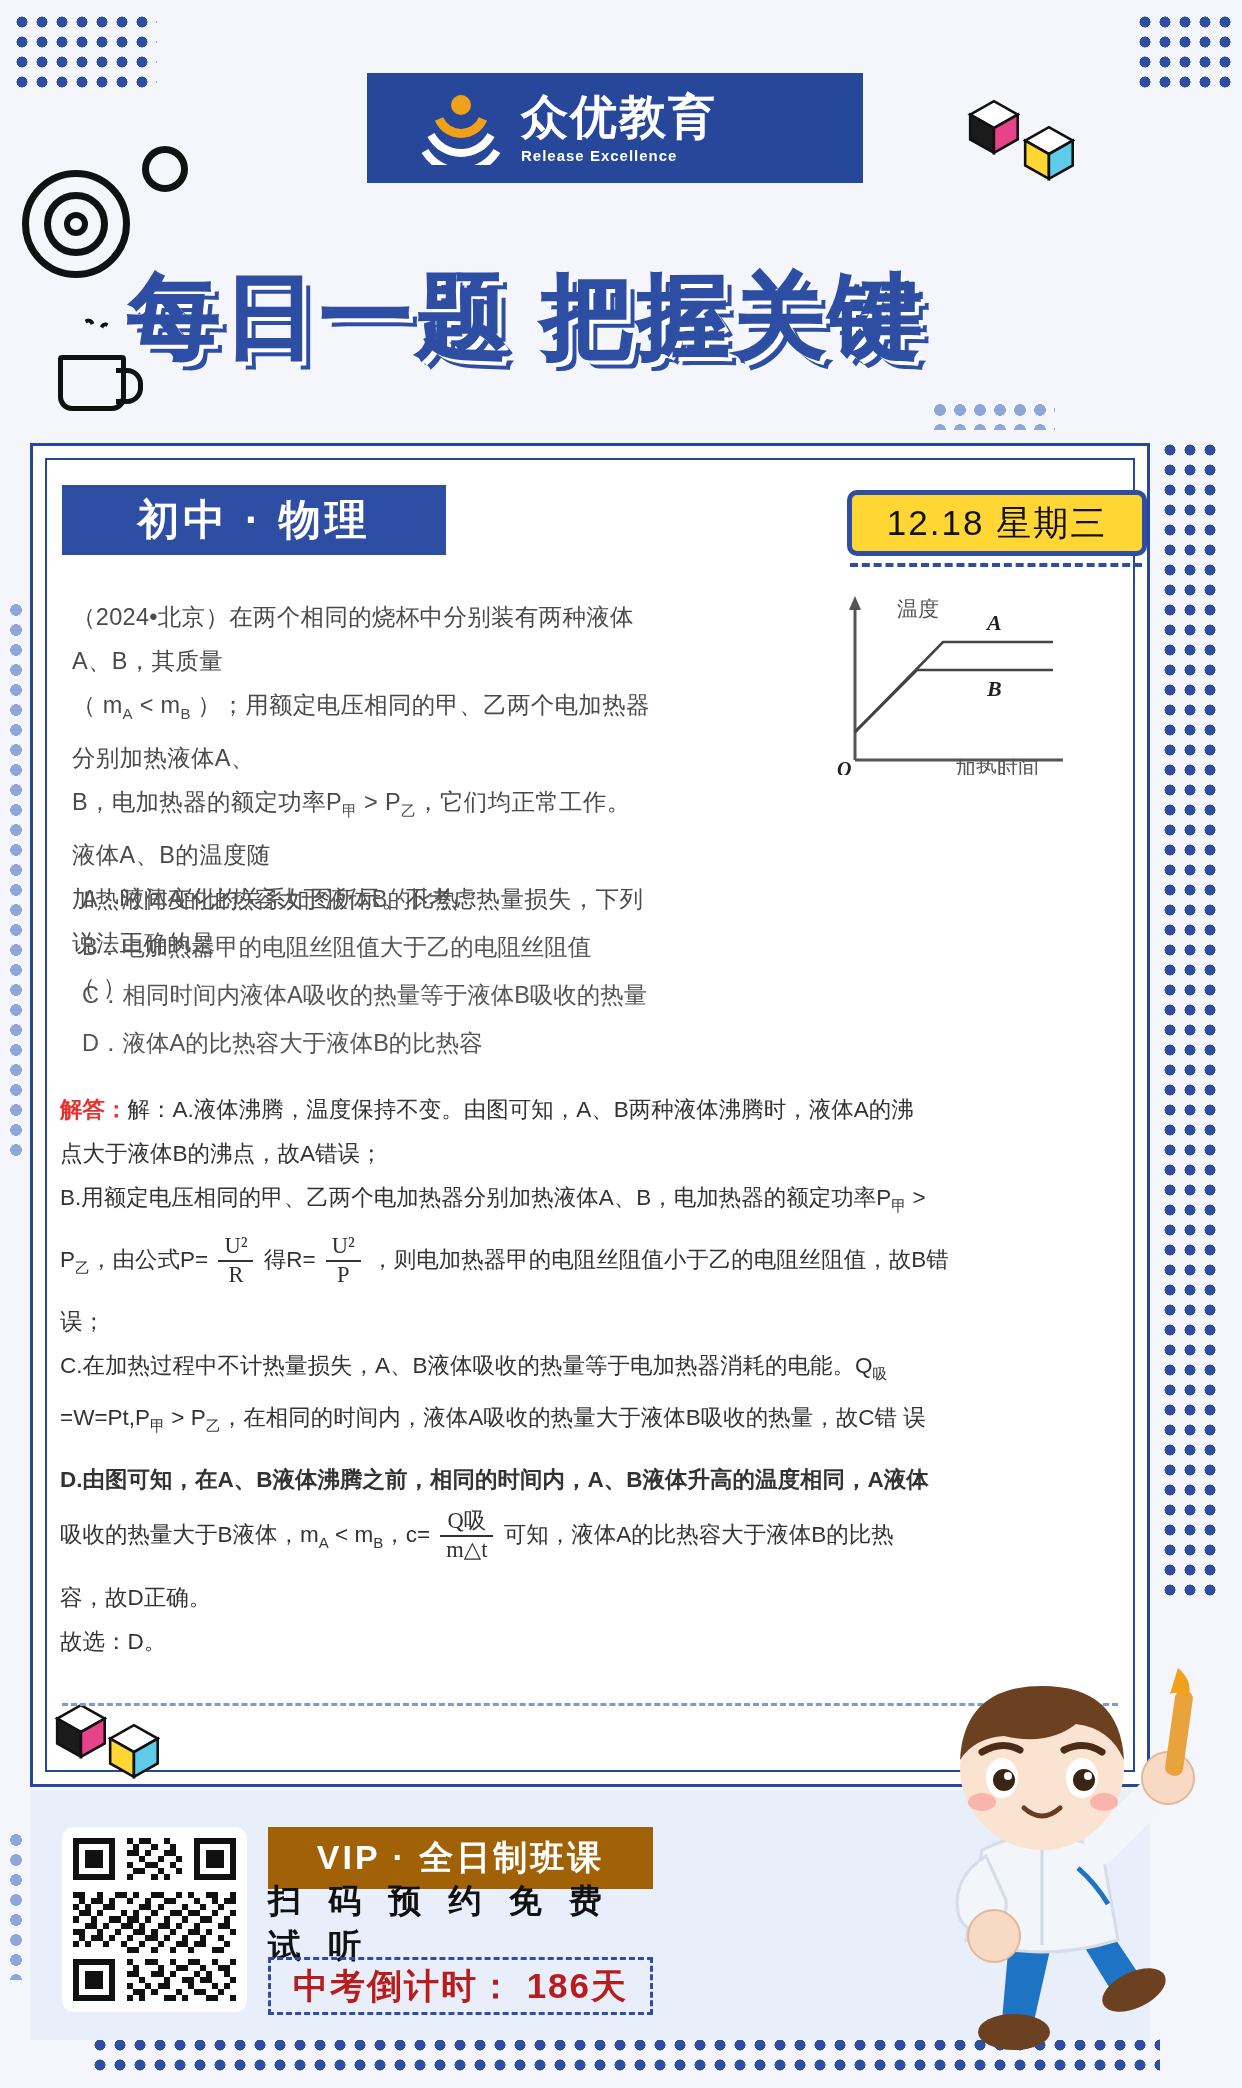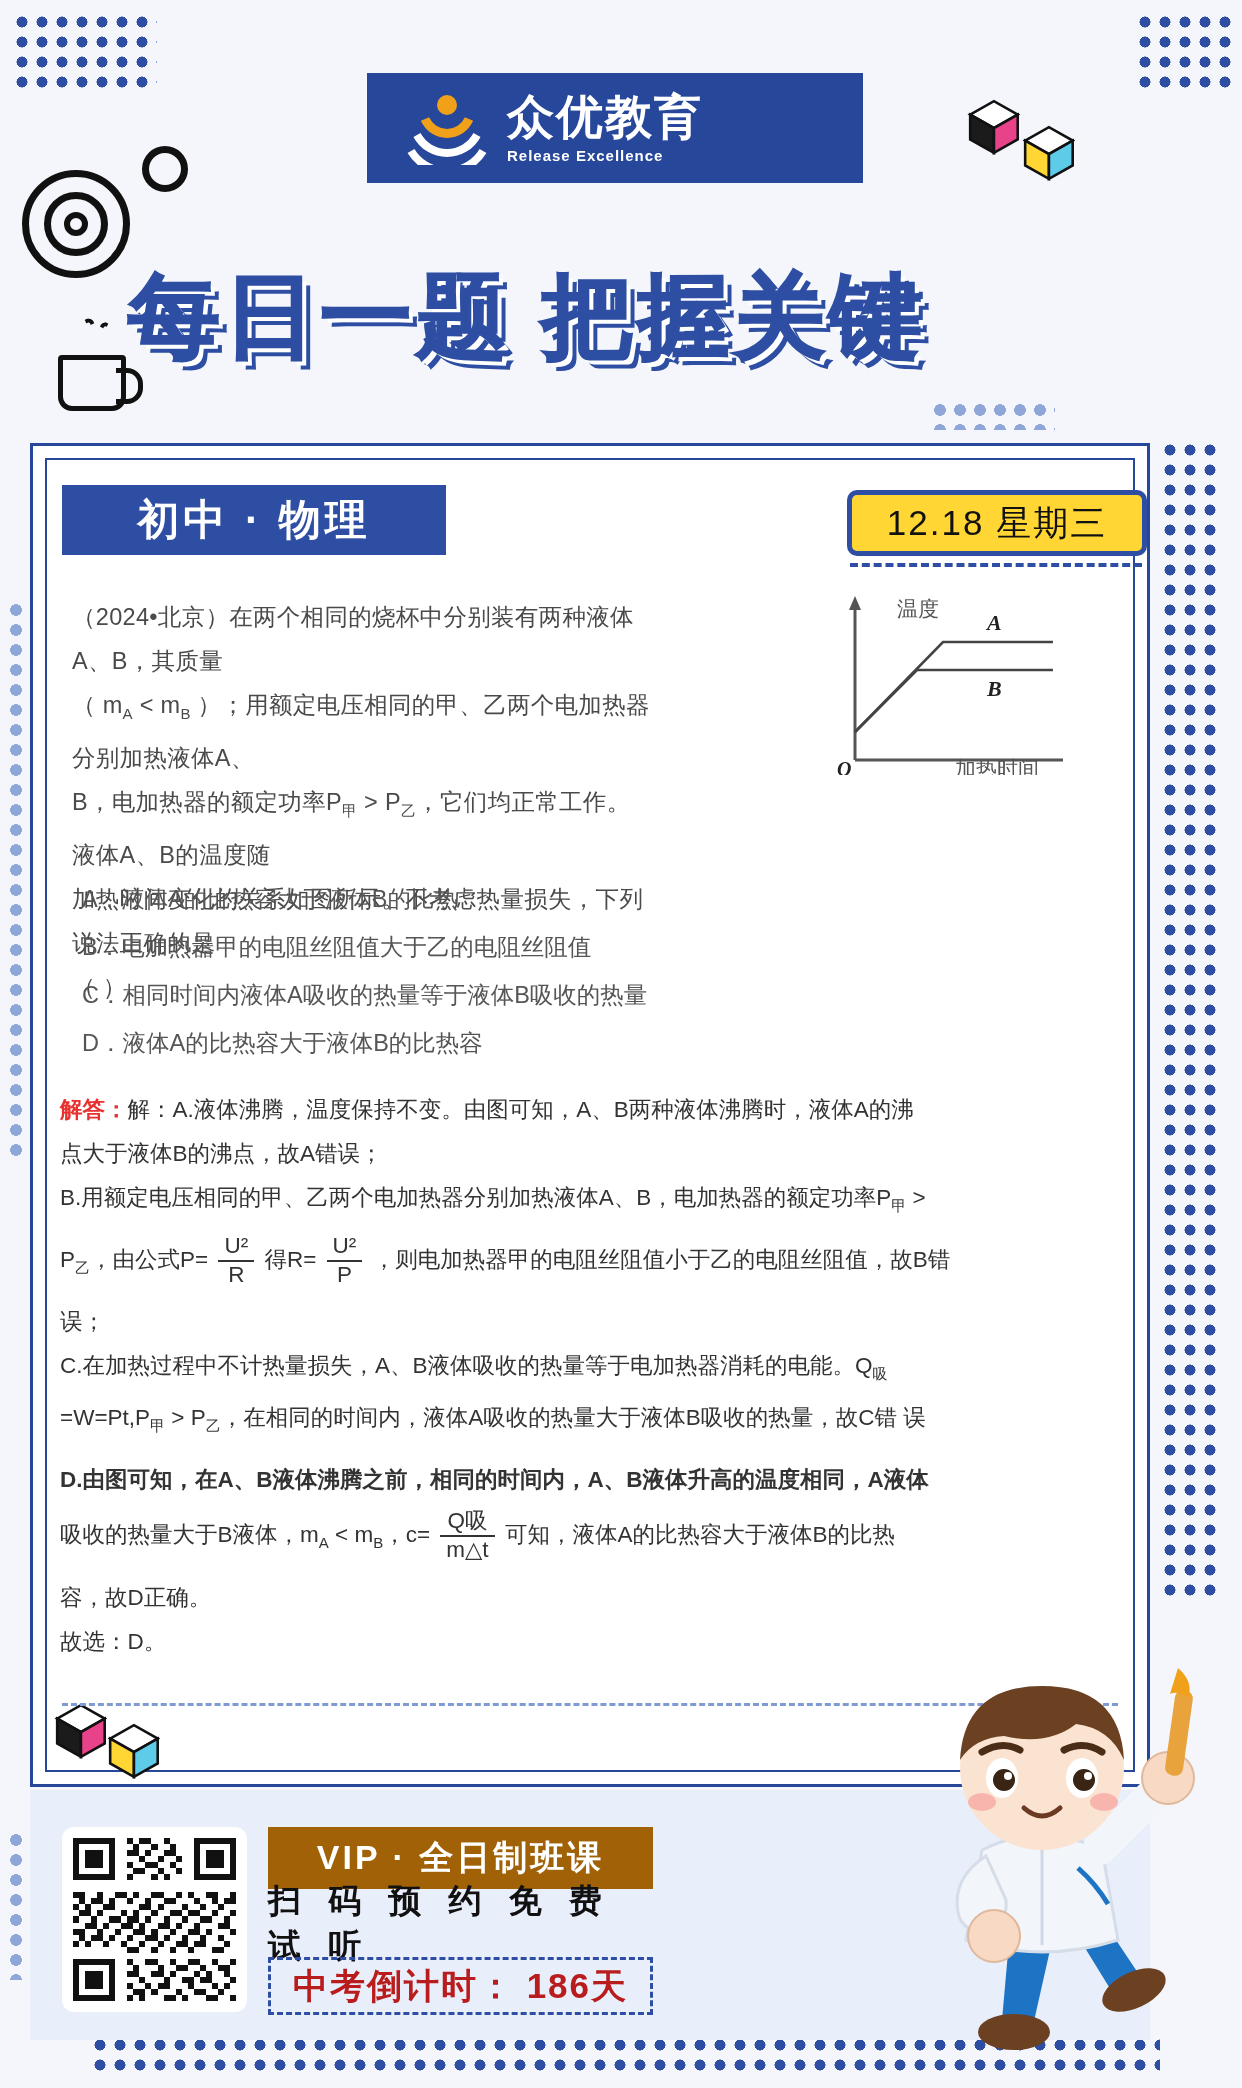--- a/index.html
+++ b/index.html
@@ -17,21 +17,21 @@
     background-image: radial-gradient(#2d4ea2 38%, transparent 40%);
     background-size: 20px 20px;
     pointer-events: none;
   }
   .dots.light { background-image: radial-gradient(#8fa7d8 40%, transparent 42%); }
 
   
   .logo-banner {
     position: absolute; left: 367px; top: 73px; width: 496px; height: 110px;
     background: #27479b; display: flex; align-items: center; gap: 18px;
-    padding-left: 38px;
+    padding-left: 52px;
     box-shadow: 8px 8px 0 0 rgba(0,0,0,0.0);
   }
   .logo-banner::after{
     content:""; position:absolute; left:8px; top:8px; width:496px; height:110px;
     border:2px solid #1b1b1b; z-index:-1;
   }
   .logo-mark { width: 84px; height: 74px; position: relative; flex: 0 0 auto; }
   .logo-text { color: #fff; }
   .logo-cn { font-size: 47px; font-weight: bold; letter-spacing: 2px; line-height: 1; }
   .logo-en { font-size: 15px; font-weight: bold; letter-spacing: 1px; margin-top: 7px; }
@@ -115,21 +115,21 @@
   .opt { white-space: nowrap; }
 
   
   .solution {
     position:absolute; left:60px; top:1090px; width:1035px;
     font-size:22.5px; color:#333; line-height:40px;
   }
   .solution .lbl { color:#e8312f; font-weight:bold; }
   .sol-p { margin-bottom:4px; }
   .frac { display:inline-block; vertical-align:middle; text-align:center;
-          margin:0 4px; line-height:1.1; }
+          margin:0 4px; line-height:1.1;font-family:Liberation Serif, serif; }
   .frac .num { display:block; border-bottom:2px solid #333; padding:0 6px 1px; }
   .frac .den { display:block; padding:1px 6px 0; }
   .sb  { font-size:15px; vertical-align:-6px; }
 
   .sol-divider{
     position:absolute; left:62px; top:1703px; width:1056px; height:0;
     border-bottom:3px dashed #7f9ad4;
   }
 
   

